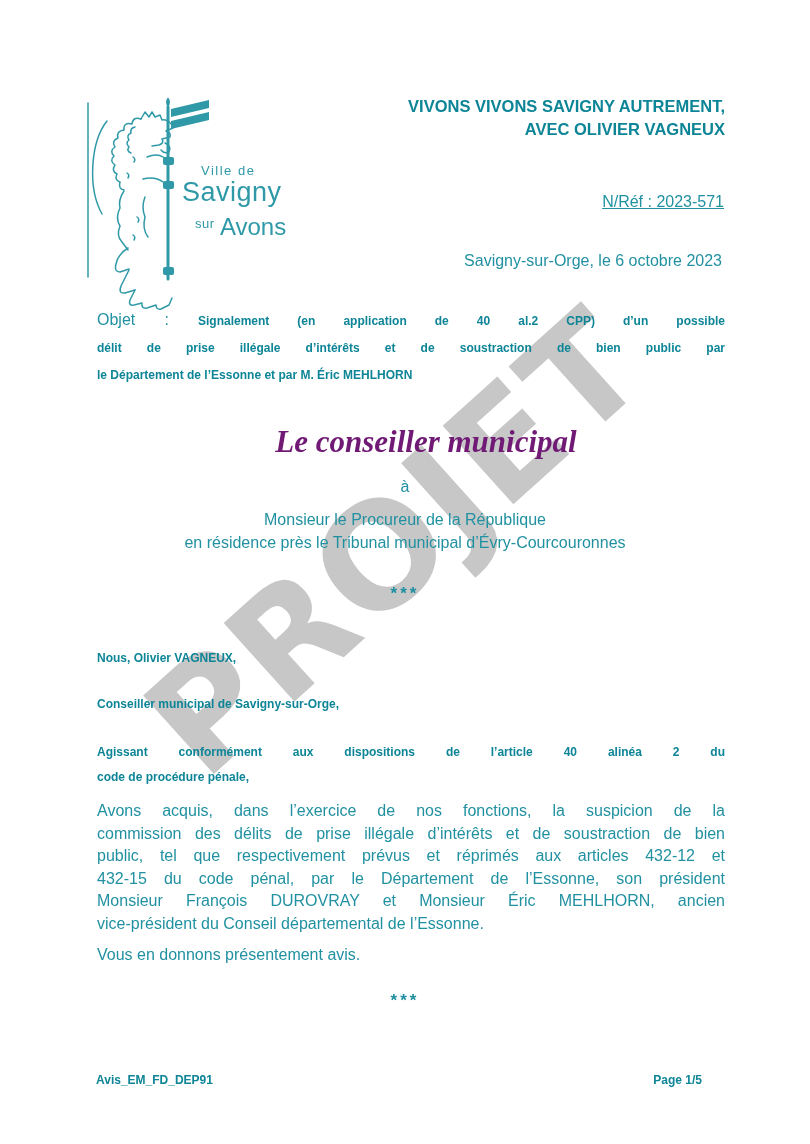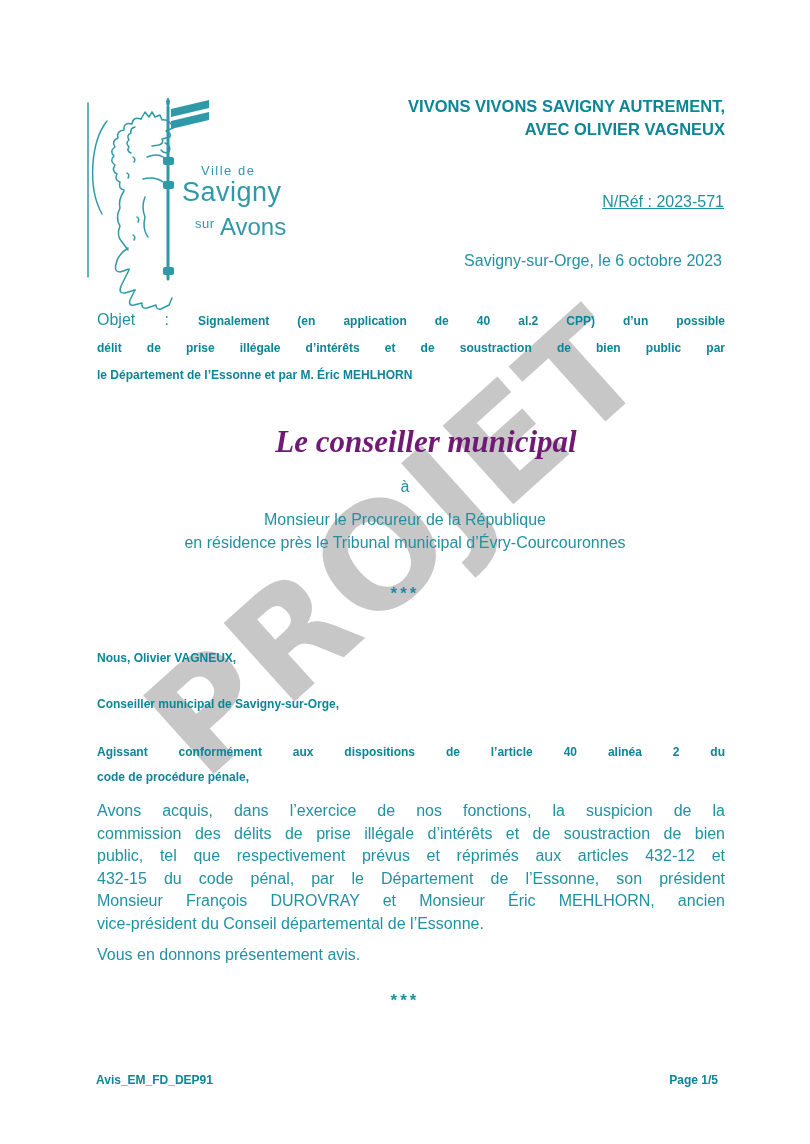--- a/index.html
+++ b/index.html
@@ -48,21 +48,21 @@
   .stars1 { top:584px; }
   .stars2 { top:991px; }
 
   .nous       { top:651px; left:97px;text-align:center; }
   .conseiller { top:697px; left:97px; }
   .agissant   { top:740px; left:97px; width:628px; line-height:25px; }
   .para       { top:800px; left:97px; width:628px; line-height:22.5px; }
   .avis       { top:946px; left:97px; }
 
   .footer-left  { top:1073px; left:96px; }
-  .footer-right { top:1073px; right:92px; text-align:right;margin-left:24px; }
+  .footer-right { top:1073px; right:108px; text-align:right;margin-left:24px; }
 </style>
 </head>
 <body>
 
 <div class="page">
 
   <div class="watermark">PROJET</div>
 
   <div class="logo">
     <svg viewBox="0 0 222 228" width="222" height="228">

